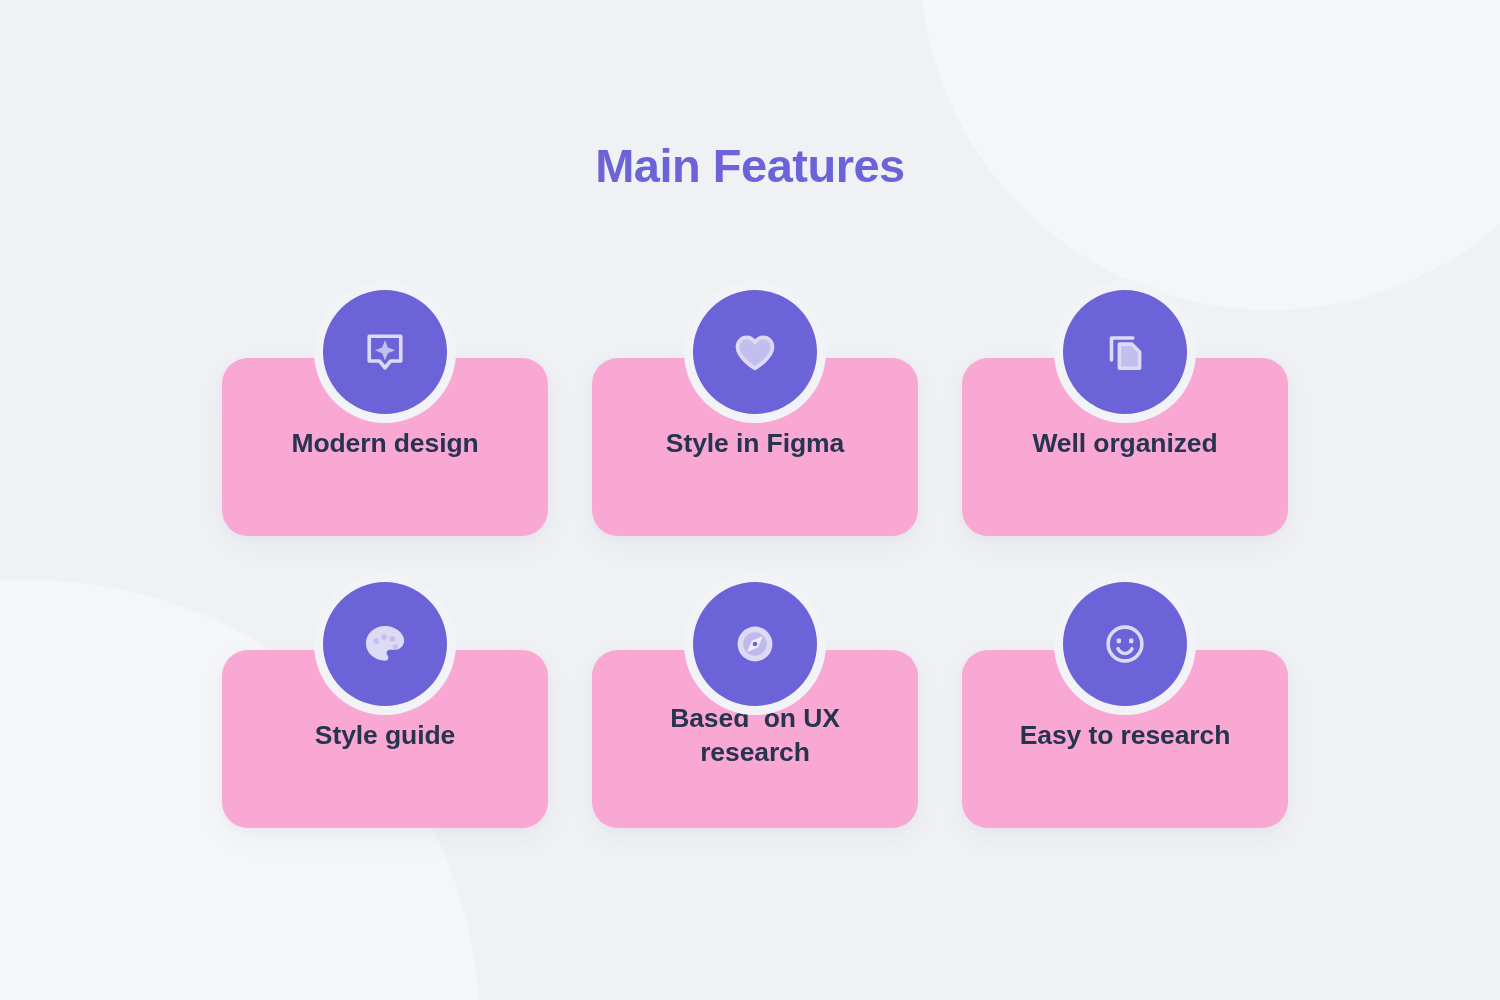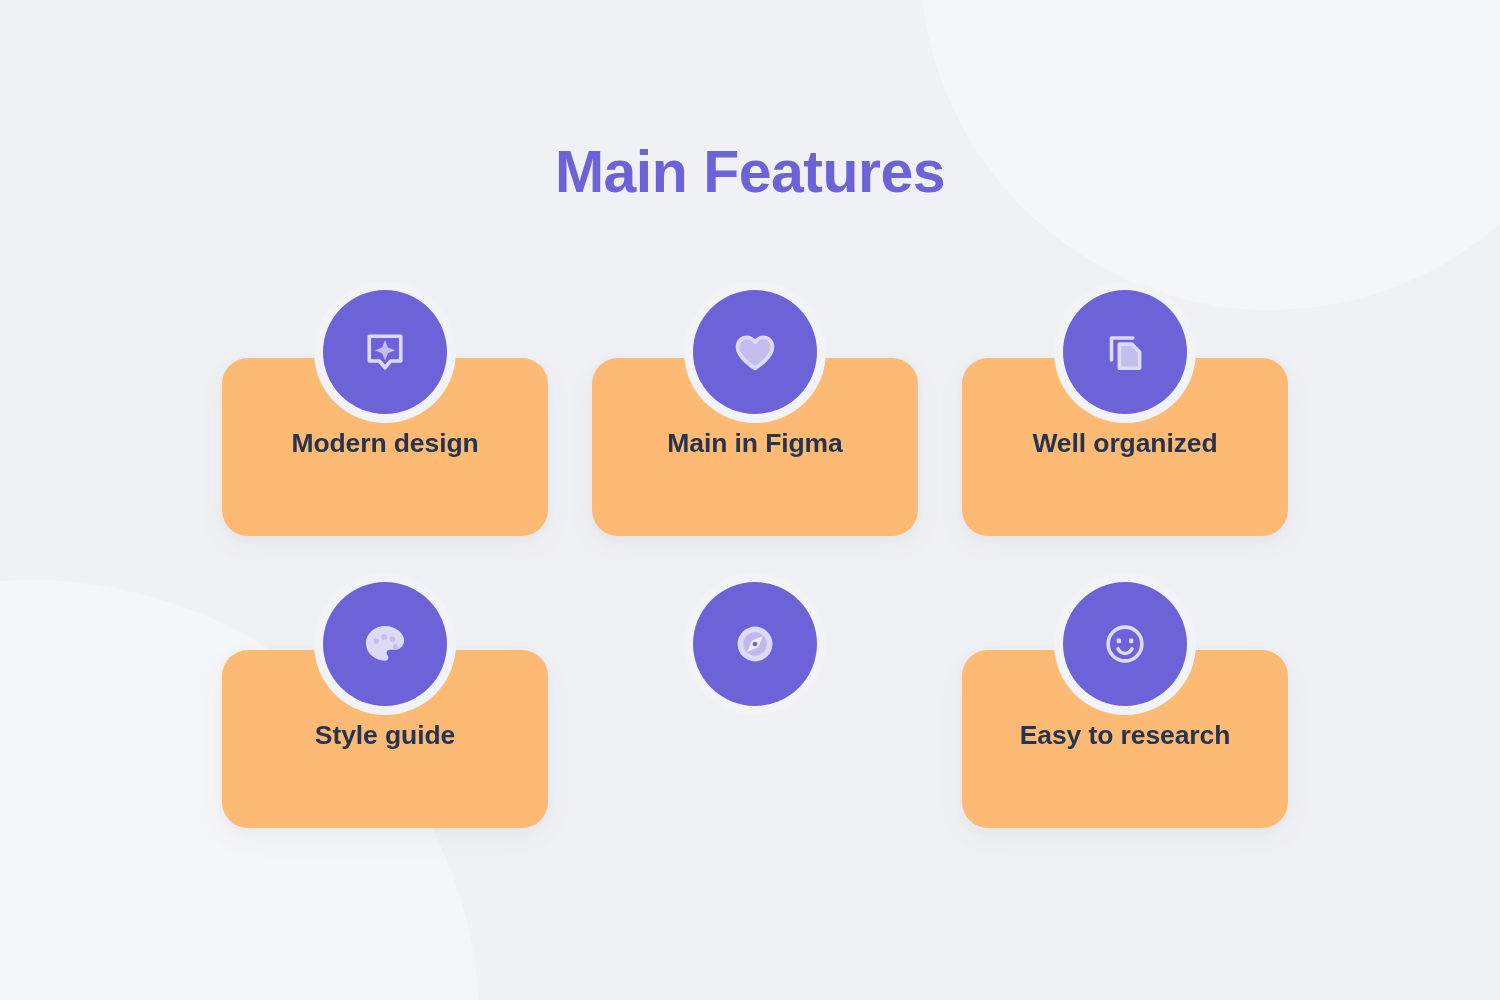--- a/index.html
+++ b/index.html
@@ -49,21 +49,21 @@
     height: 1000px;
   }
 
   
   #page-title {
     position: absolute;
     top: 140px;
     left: 0;
     width: 1500px;
     text-align: center;
-    font-size: 59px;
+    font-size: 47px;
     font-weight: 700;
     letter-spacing: -0.5px;
     color: #6C63D8;
     line-height: 1.1;
   }
 
   
   #feature-grid {
     position: absolute;
     top: 290px;
@@ -81,21 +81,21 @@
     width: 326px;
     height: 246px;
   }
 
   .card-body {
     position: absolute;
     left: 0;
     top: 68px;
     width: 326px;
     height: 178px;
-    background: #fdba74;
+    background: #f9a8d4;
     border-radius: 26px;
     box-shadow: 0 10px 28px rgba(80, 90, 130, 0.055),
                 0 2px 8px rgba(80, 90, 130, 0.035);
     display: flex;
     align-items: center;
     justify-content: center;
     padding: 0 18px 6px 18px;
   }
 
   .card-label {
@@ -160,21 +160,21 @@
       </div>
     </div>
 
     <div class="feature-card">
       <div class="icon-badge">
         <svg viewBox="0 0 48 48" fill="none" aria-hidden="true">
           <path d="M24 38.5S8.5 29.2 8.5 19.6c0-5.2 3.9-8.6 8.1-8.6 3.1 0 5.7 1.8 7.4 4.3 1.7-2.5 4.3-4.3 7.4-4.3 4.2 0 8.1 3.4 8.1 8.6C39.5 29.2 24 38.5 24 38.5z" class="ic-fill-deep ic-stroke" stroke-width="3.4" stroke-linejoin="round"></path>
         </svg>
       </div>
       <div class="card-body">
-        <span class="card-label">Main in Figma</span>
+        <span class="card-label">Style in Figma</span>
       </div>
     </div>
 
     <div class="feature-card">
       <div class="icon-badge">
         <svg viewBox="0 0 48 48" fill="none" aria-hidden="true">
           <path d="M12 31V11.5h19" class="ic-stroke" stroke-width="3.2" stroke-linecap="round" stroke-linejoin="round"></path>
           <path d="M19 17h11l7 7v14.5H19z" class="ic-fill-deep ic-stroke" stroke-width="3.2" stroke-linejoin="round"></path>
         </svg>
       </div>
@@ -200,20 +200,24 @@
 
     <div class="feature-card">
       <div class="icon-badge">
         <svg viewBox="0 0 48 48" fill="none" aria-hidden="true">
           <circle cx="24" cy="24" r="15.5" class="ic-fill-light"></circle>
           <circle cx="24" cy="24" r="10.5" fill="#BFBAEB"></circle>
           <path d="M31 17l-4.2 9.8L17 31l4.2-9.8z" fill="#EFEDFB"></path>
           <circle cx="24" cy="24" r="2.1" fill="#6C63D8"></circle>
         </svg>
       </div>
+      <div class="card-body">
+        <span class="card-label">Based  on UX
+research</span>
+      </div>
     </div>
 
     <div class="feature-card">
       <div class="icon-badge">
         <svg viewBox="0 0 48 48" fill="none" aria-hidden="true">
           <circle cx="24" cy="24" r="15" class="ic-stroke" stroke-width="3.2"></circle>
           <rect x="16.6" y="19.2" width="3.8" height="4.2" rx="1.1" class="ic-fill-light"></rect>
           <rect x="27.6" y="19.2" width="3.8" height="4.2" rx="1.1" class="ic-fill-light"></rect>
           <path d="M17.8 28.2c1.5 2.8 3.7 4.2 6.2 4.2s4.7-1.4 6.2-4.2" class="ic-stroke" stroke-width="3.2" stroke-linecap="round"></path>
         </svg>

